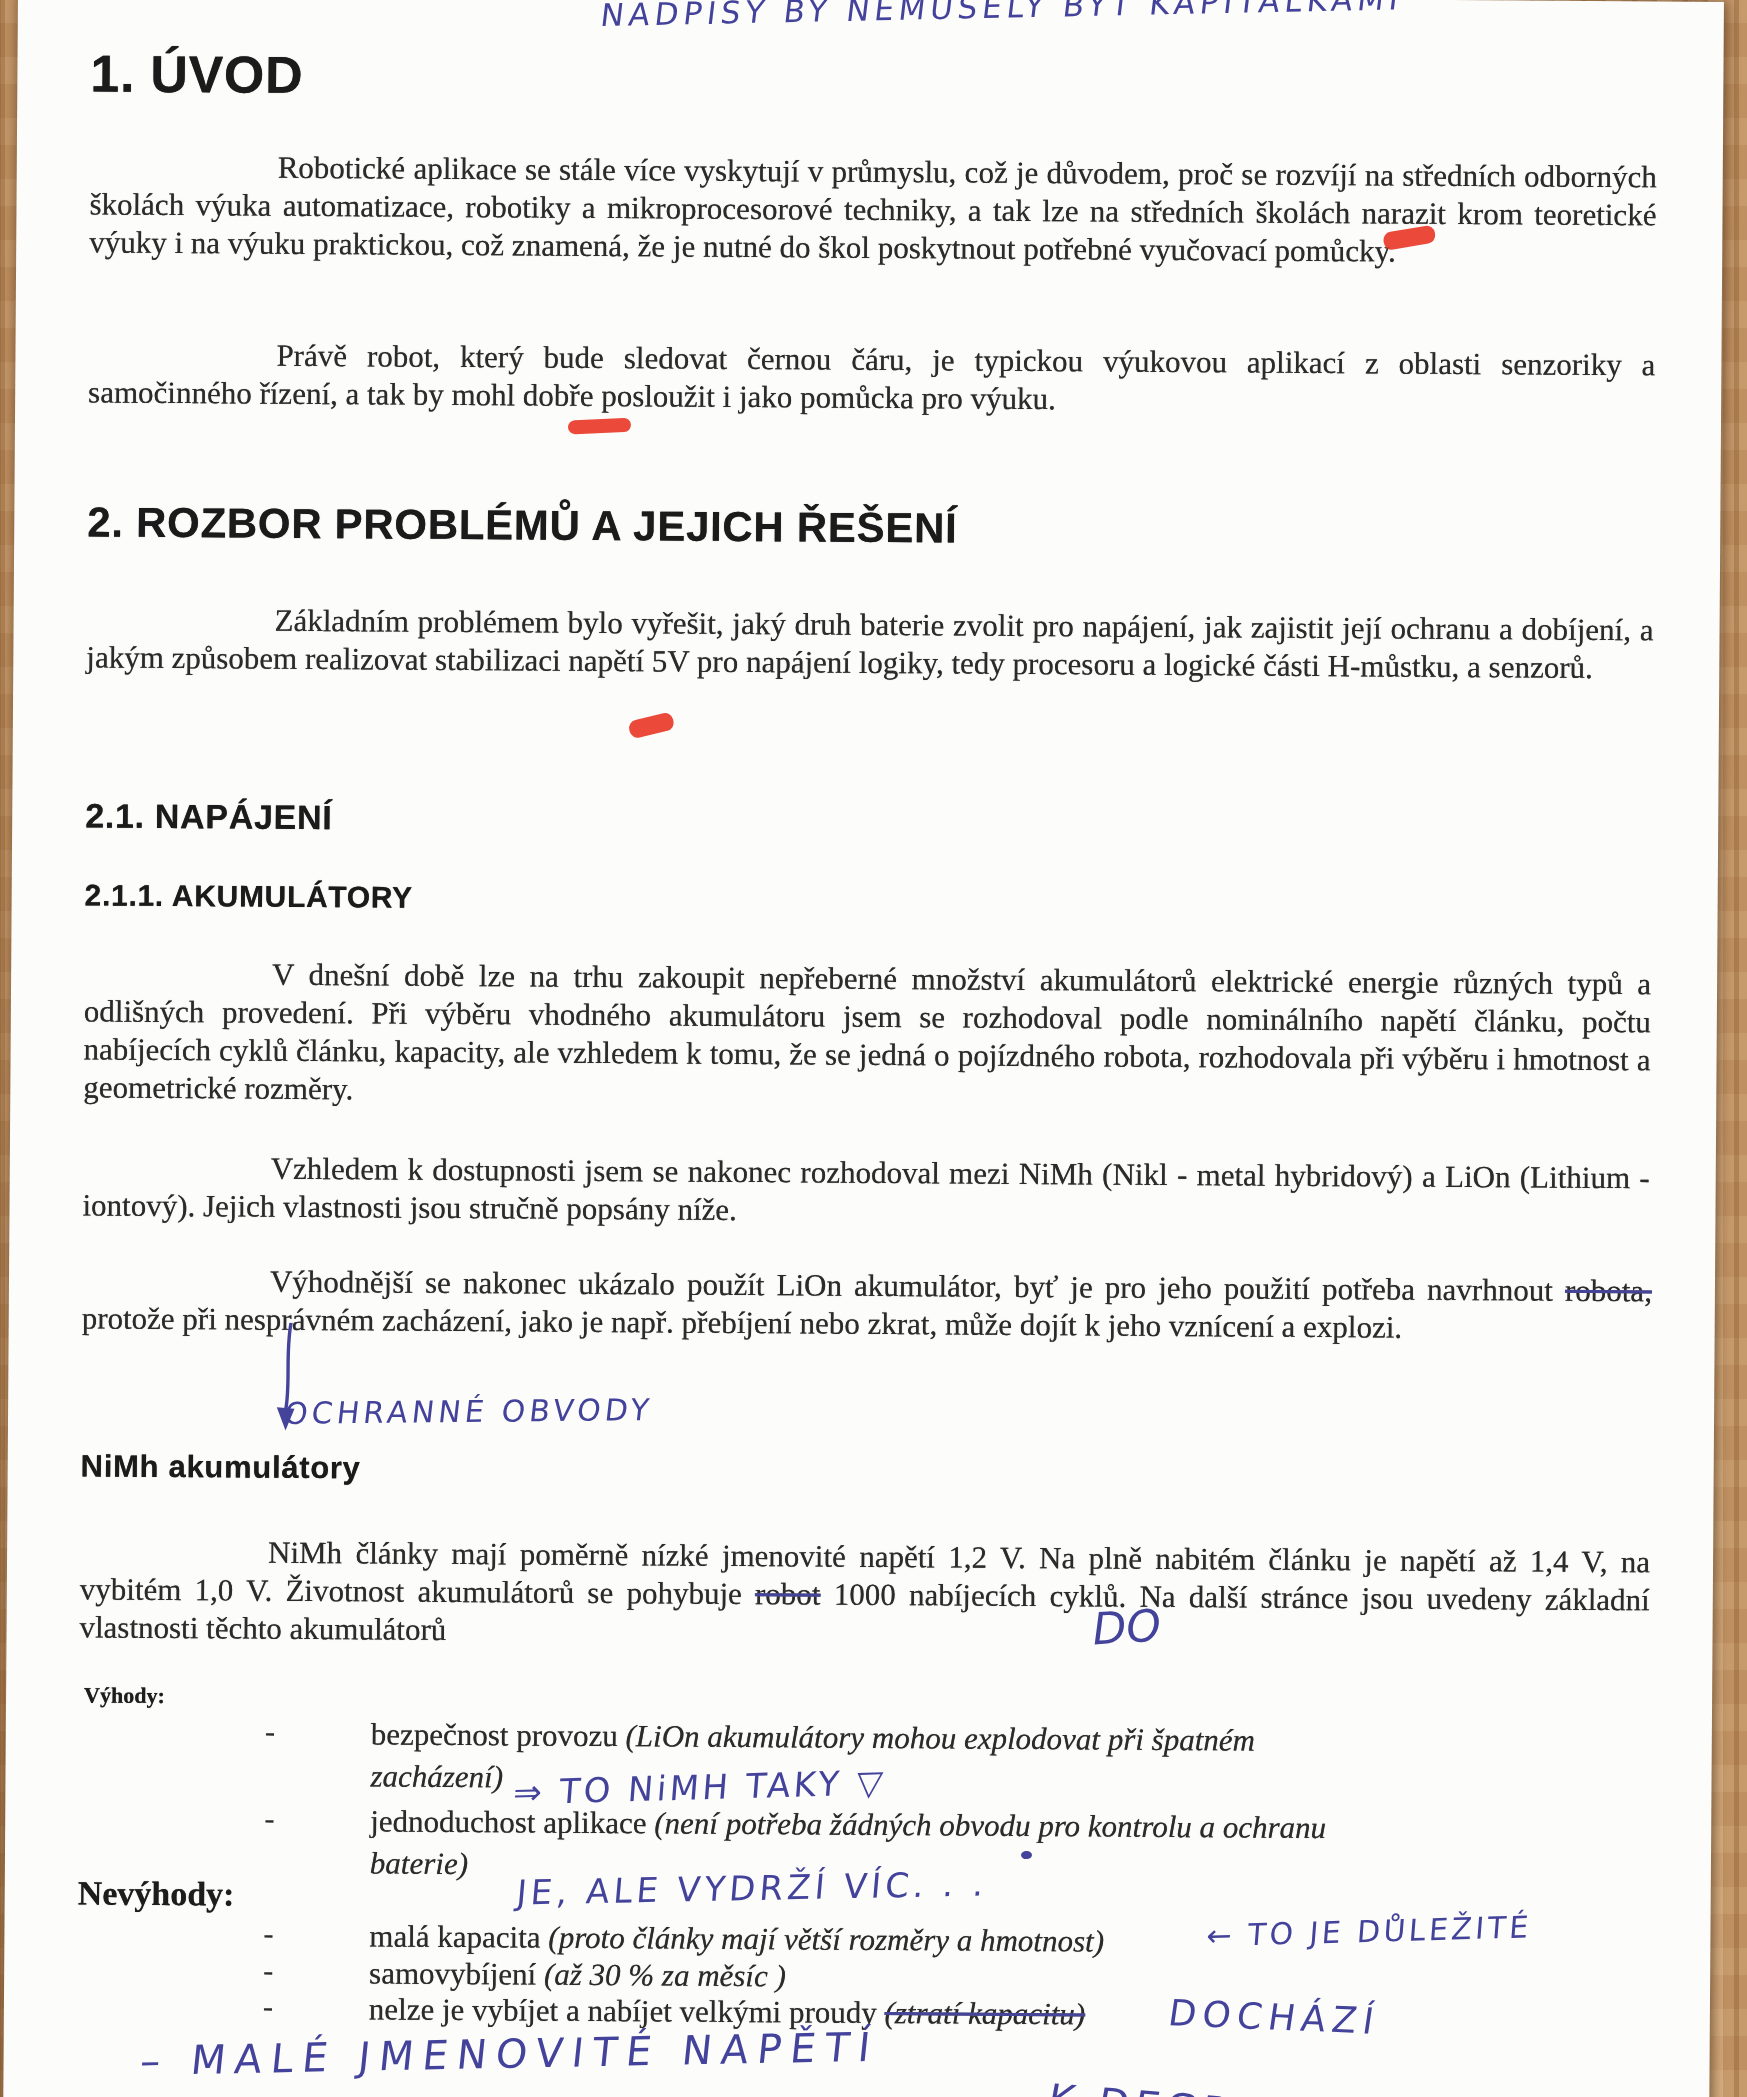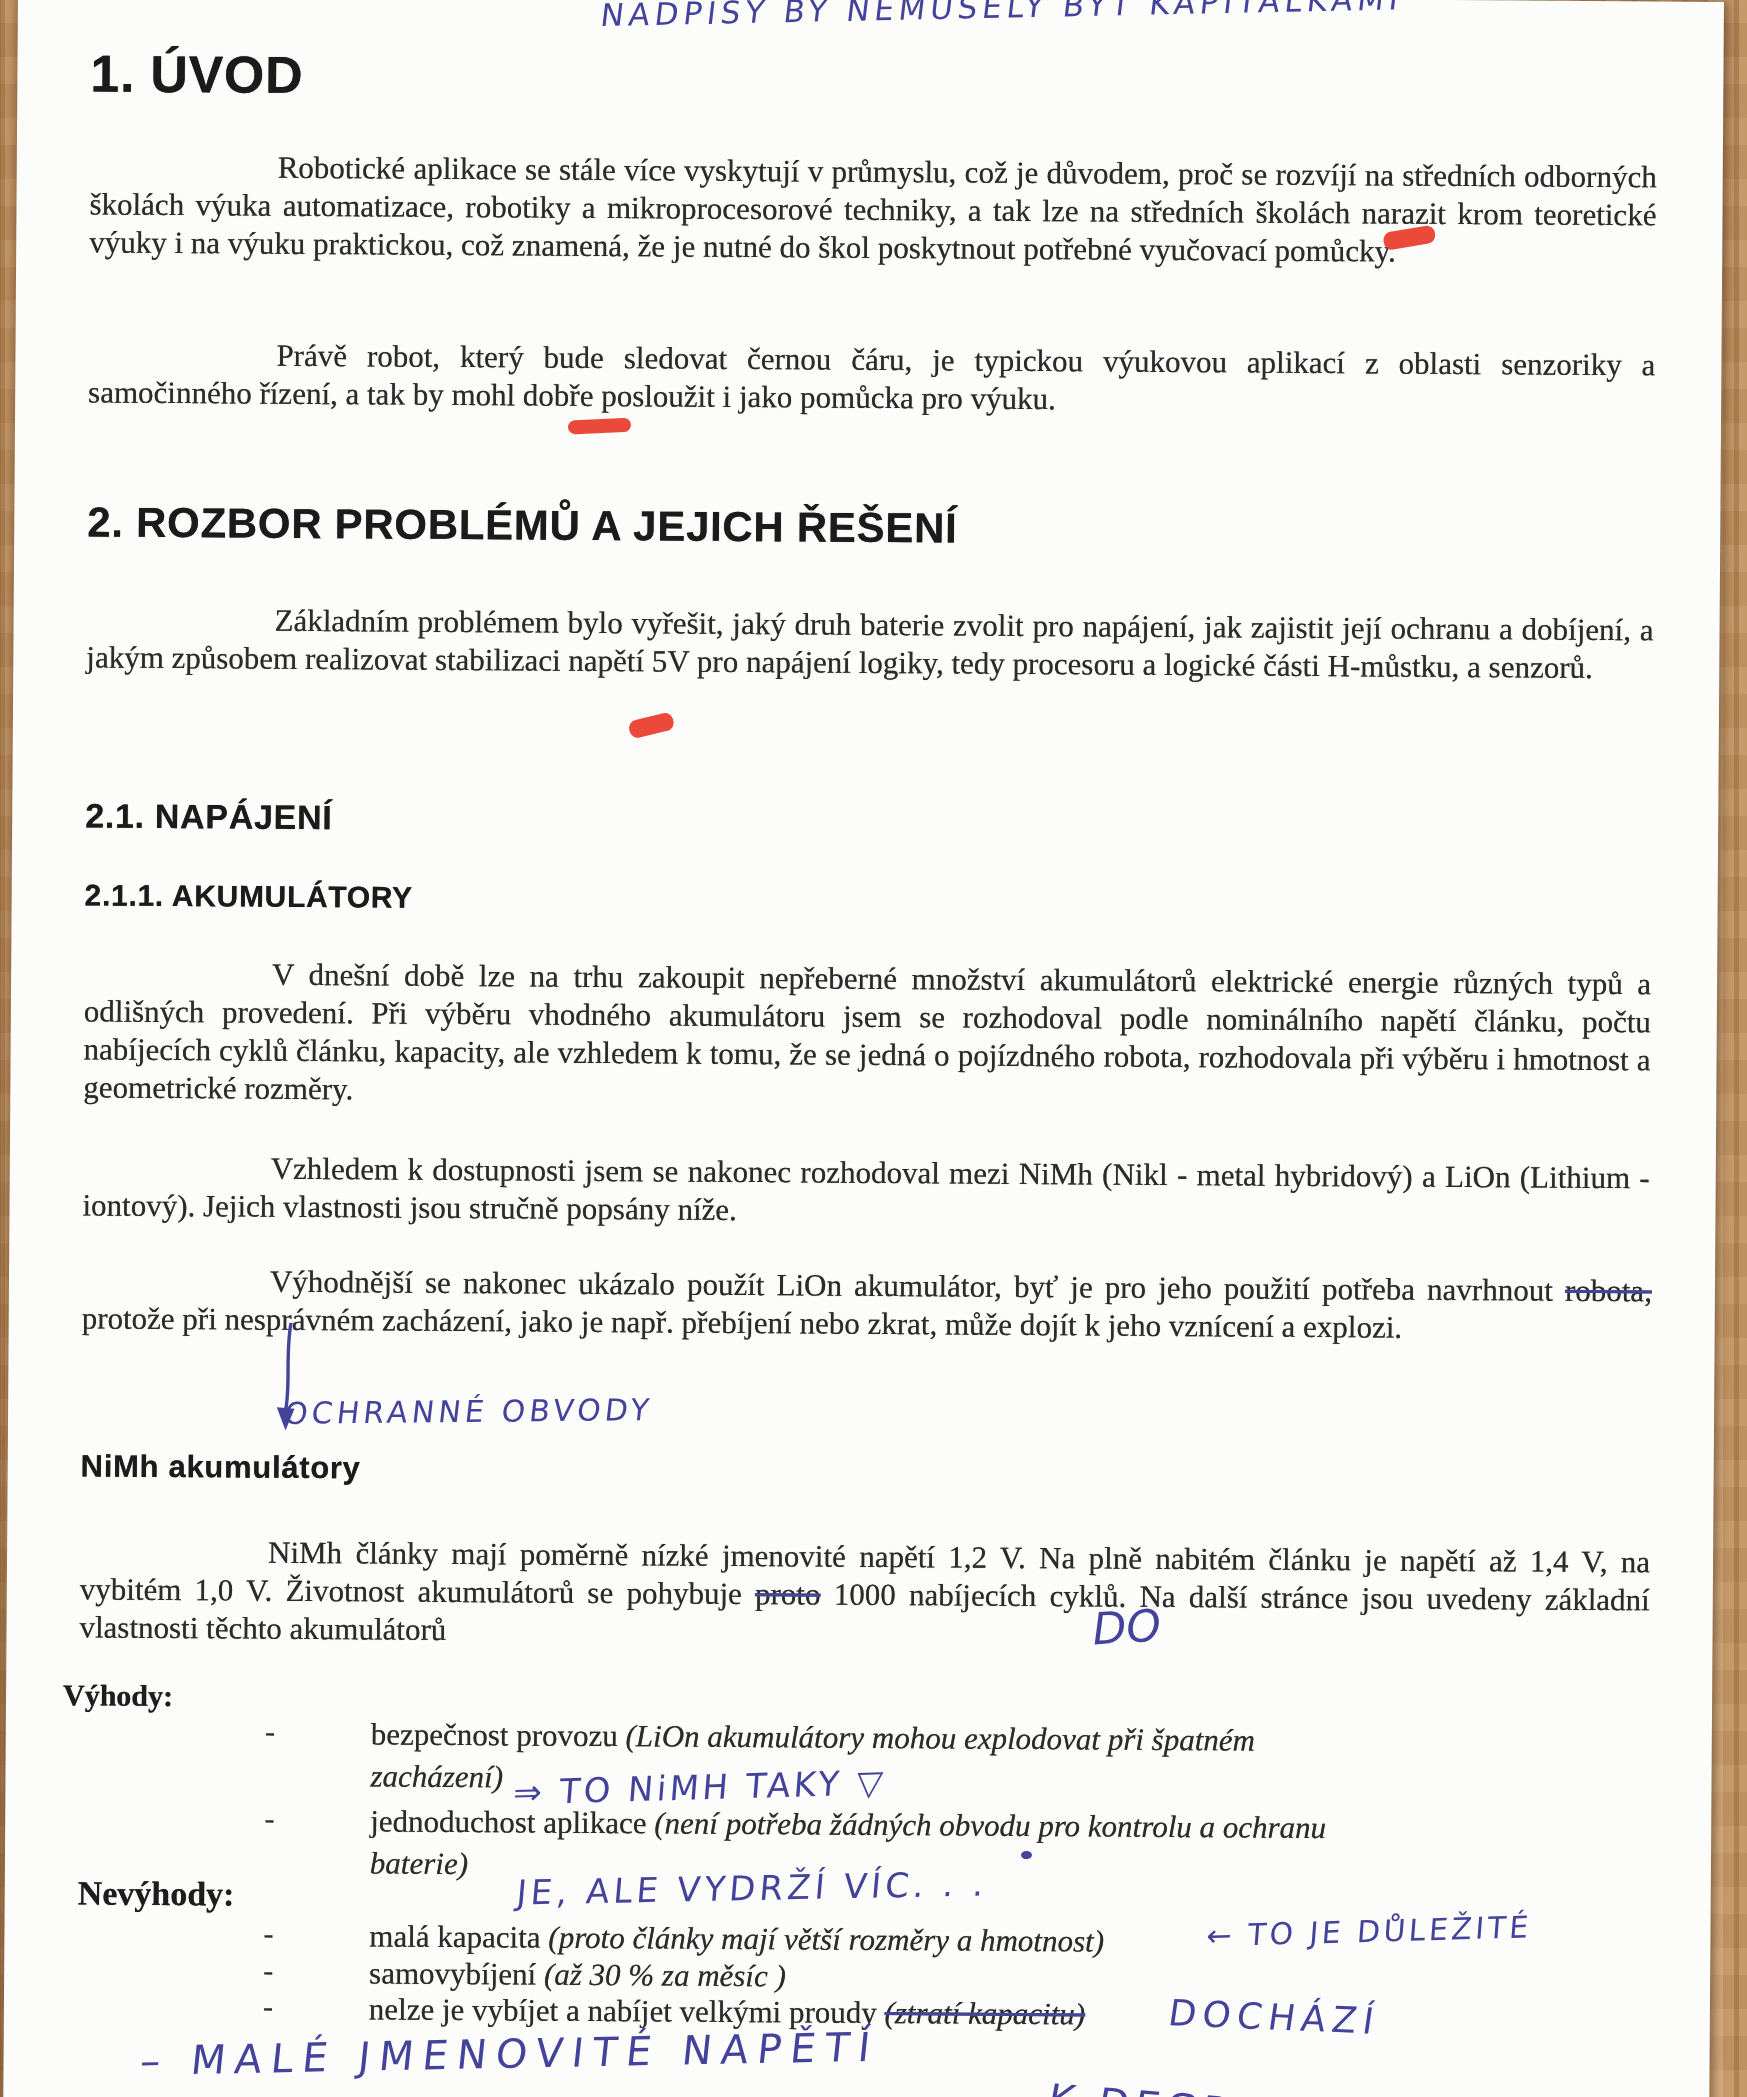--- a/index.html
+++ b/index.html
@@ -85,26 +85,26 @@
   <svg class="abs" style="left:259px;top:1331px;" width="48" height="109" viewBox="0 0 70 160">
     <path d="M34 0 C 26 45, 34 90, 27 128" fill="none" stroke="#45449b" stroke-width="5" stroke-linecap="round"></path>
     <path d="M27 158 L 14 124 L 40 126 Z" fill="#45449b"></path>
   </svg>
 
   <div class="abs hw" style="left:276px;top:1404px;font-size:30px;letter-spacing:4.1px;transform:rotate(-1deg) skewX(-7deg);">OCHRANNÉ OBVODY</div>
 
   <div class="abs h-sans" style="left:73px;top:1458px;font-size:31px;">NiMh akumulátory</div>
 
   <div class="abs body-text indent" style="left:73px;top:1542px;width:1570px;">
-    <span>NiMh články mají poměrně nízké jmenovité napětí 1,2 V. Na plně nabitém článku je napětí až 1,4 V, na vybitém 1,0 V. Životnost akumulátorů se pohybuje </span><span class="strike-blue">proto</span><span> 1000 nabíjecích cyklů. Na další stránce jsou uvedeny základní vlastnosti těchto akumulátorů</span>
+    <span>NiMh články mají poměrně nízké jmenovité napětí 1,2 V. Na plně nabitém článku je napětí až 1,4 V, na vybitém 1,0 V. Životnost akumulátorů se pohybuje </span><span class="strike-blue">robot</span><span> 1000 nabíjecích cyklů. Na další stránce jsou uvedeny základní vlastnosti těchto akumulátorů</span>
   </div>
 
   <div class="abs hw" style="left:1086px;top:1606px;font-size:44px;font-style:italic;transform:rotate(-4deg);">DO</div>
 
-  <div class="abs body-text bold-serif" style="left:57px;top:1686px;font-size:30px;">Výhody:</div>
+  <div class="abs body-text bold-serif" style="left:78px;top:1686px;font-size:22px;">Výhody:</div>
 
   <div class="abs bullet-row" style="left:259px;top:1721px;">
     <span class="bullet-dash">-</span>
     <span class="bullet-text" style="width:1017px;">
       <span>bezpečnost provozu </span><span class="it">(LiOn akumulátory mohou explodovat při špatném zacházení)</span>
     </span>
   </div>
 
   <div class="abs hw" style="left:508px;top:1779px;font-size:34px;letter-spacing:3.4px;transform:rotate(-2deg) skewX(-6deg);">⇒ TO NiMH TAKY ▽</div>
   <div class="abs hw-dot" style="left:1016px;top:1854px;width:11px;height:8.2px;"></div>

